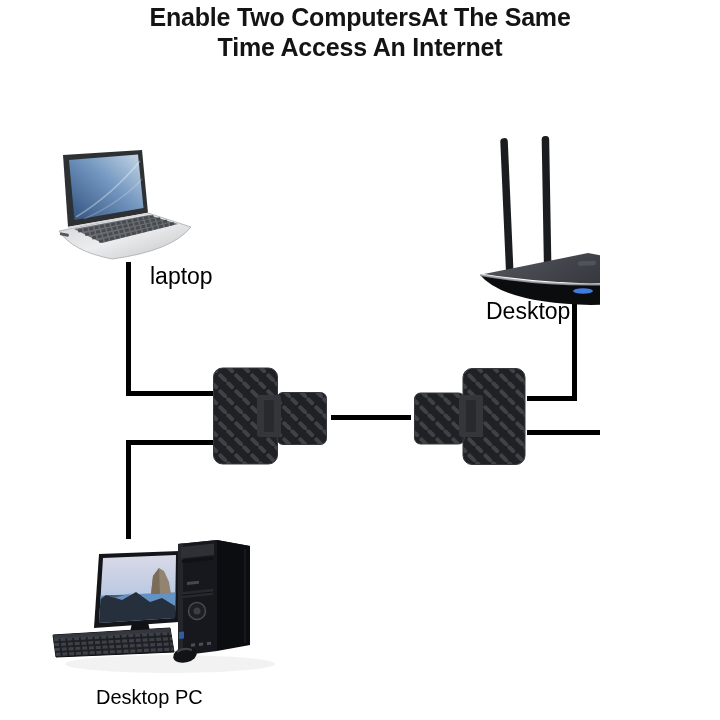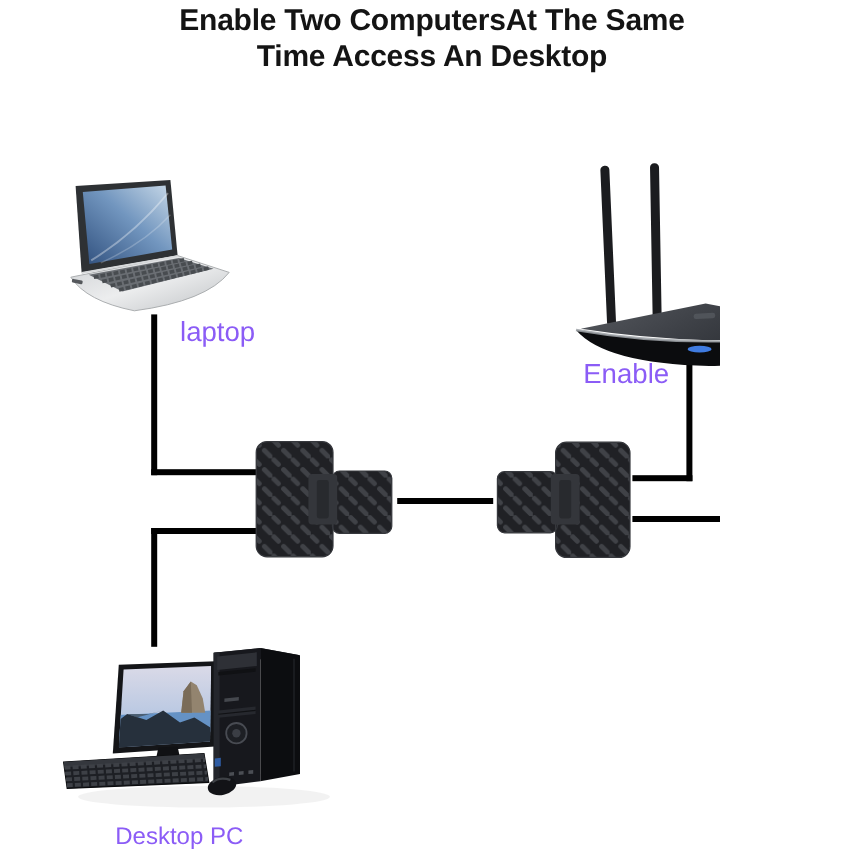--- a/index.html
+++ b/index.html
@@ -5,33 +5,33 @@
   html,body{margin:0;padding:0;background:#fff;}
   .canvas{
     position:relative;width:600px;height:720px;background:#ffffff;
     font-family:"Liberation Sans",sans-serif;overflow:hidden;
   }
   .title{
     position:absolute;top:3px;left:0;width:720px;text-align:center;
     font-size:25px;font-weight:700;line-height:1.18;color:#141414;letter-spacing:-0.2px;
   }
   .dev-label{
-    position:absolute;font-size:23px;color:#8b5cf6;font-weight:400;white-space:nowrap;
+    position:absolute;font-size:23px;color:#000000;font-weight:400;white-space:nowrap;
   }
   .cable{position:absolute;background:#000000;}
   svg{position:absolute;display:block;}
 </style>
 </head>
 <body>
 
 <div class="canvas">
 
   <div class="title">
     <div>Enable Two ComputersAt The Same</div>
-    <div>Time Access An Desktop</div>
+    <div>Time Access An Internet</div>
   </div>
 
   <div class="cable" style="left:126px;top:262px;width:5px;height:134px;"></div>
   <div class="cable" style="left:126px;top:391px;width:88px;height:5px;"></div>
   <div class="cable" style="left:126px;top:440px;width:88px;height:5px;"></div>
   <div class="cable" style="left:126px;top:440px;width:5px;height:99px;"></div>
   <div class="cable" style="left:331px;top:415px;width:80px;height:5px;"></div>
   <div class="cable" style="left:527px;top:396px;width:50px;height:5px;"></div>
   <div class="cable" style="left:572px;top:302px;width:5px;height:99px;"></div>
   <div class="cable" style="left:527px;top:430px;width:83px;height:5px;"></div>
@@ -86,21 +86,21 @@
       <rect x="183" y="10" width="7.5" height="132" rx="3.5" transform="rotate(3 187 142)"></rect>
     </g>
     <g>
       <path d="M 10,144 L 114,123 L 224,144 Q 170,153 116,153.5 Q 62,152 10,144 Z" fill="url(#rtTop)"></path>
       <path d="M 6,145 Q 116,164 228,145 Q 205,174 117,175 Q 30,173 6,145 Z" fill="#0b0c0e"></path>
       <path d="M 6,145 Q 116,164 228,145" fill="none" stroke="#9fa3a8" stroke-width="2" opacity="0.85"></path>
       <rect x="104" y="131" width="18" height="4.5" rx="2" fill="#585c63" opacity="0.7" transform="rotate(-3 113 133)"></rect>
       <ellipse cx="109" cy="161" rx="10" ry="2.8" fill="#3f7be0"></ellipse>
     </g>
   </svg>
-  <div class="dev-label" style="left:486px;top:298px;">Enable</div>
+  <div class="dev-label" style="left:486px;top:298px;">Desktop</div>
 
   <svg style="left:211px;top:366px;" width="118" height="102" viewBox="0 0 118 102">
     <defs>
       <pattern id="hatch" width="16" height="16" patternUnits="userSpaceOnUse">
         <g stroke="#404247" stroke-width="4" stroke-linecap="round" stroke-dasharray="10 6">
           <line x1="-2" y1="-2" x2="18" y2="18"></line>
           <line x1="6" y1="-10" x2="26" y2="10"></line>
           <line x1="-10" y1="6" x2="10" y2="26"></line>
         </g>
       </pattern>

